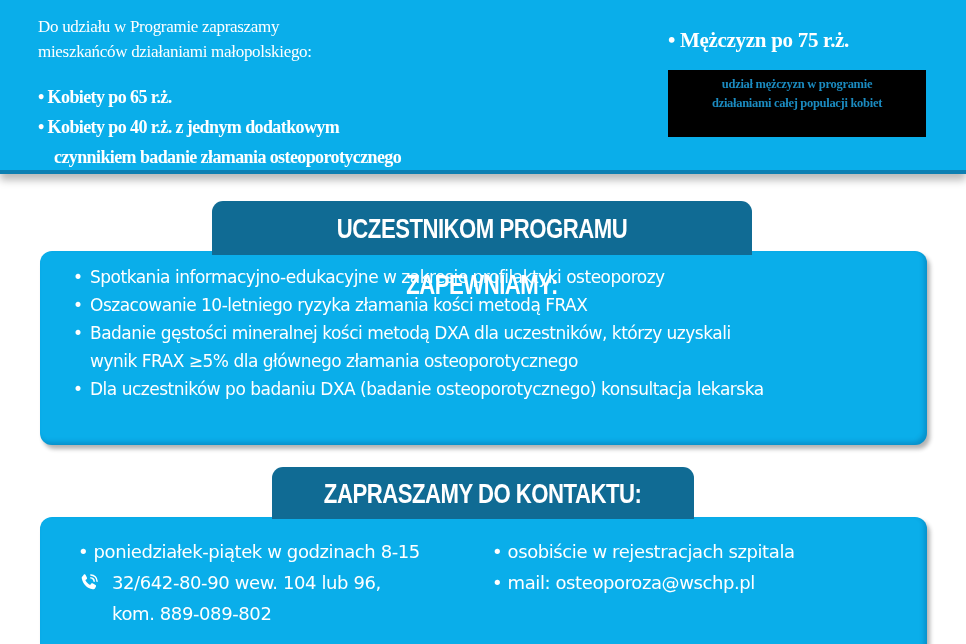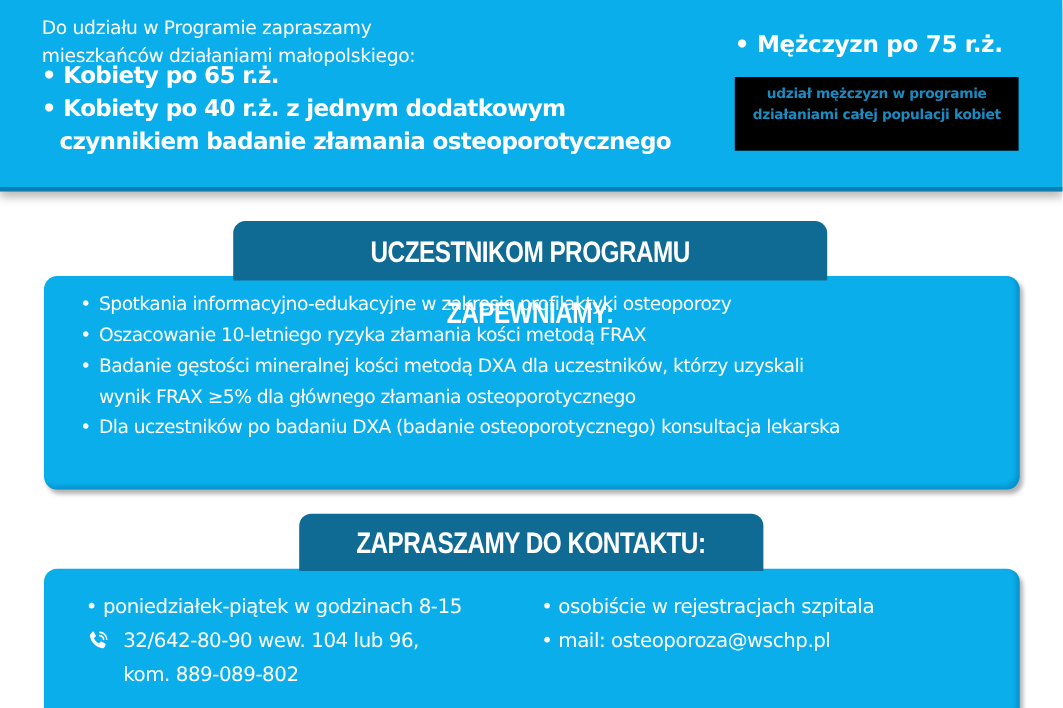--- a/index.html
+++ b/index.html
@@ -4,28 +4,29 @@
   <style>
     * { box-sizing: border-box; margin: 0; padding: 0; }
     html, body { width: 966px; height: 644px; overflow: hidden; background: #ffffff; }
     body { font-family: "DejaVu Sans", "Liberation Sans", sans-serif; color: #ffffff; position: relative; }
 
     .top-band {
       position: absolute; left: 0; top: 0; width: 966px; height: 174px;
       background: #0aaeea;
       border-bottom: 4px solid #0c7fb2;
       box-shadow: 0 6px 8px rgba(0,0,0,0.28);
+      font-family: Liberation Serif, serif;
     }
     .intro {
       position: absolute; left: 38px; top: 14px;
       font-size: 17px; line-height: 25px; letter-spacing: -0.3px;
     }
     .big-bullets {
-      position: absolute; left: 38px; top: 53px;
-      font-size: 21px; font-weight: bold; line-height: 30px; letter-spacing: -0.6px;
+      position: absolute; left: 38px; top: 82px;
+      font-size: 18px; font-weight: bold; line-height: 30px; letter-spacing: -0.6px;
     }
     .big-bullets .cont { padding-left: 16px; }
     .men-title {
       position: absolute; left: 668px; top: 28px;
       font-size: 21px; font-weight: bold; letter-spacing: -0.3px;
     }
     .men-note {
       position: absolute; left: 668px; top: 70px; width: 258px; height: 67px;
       background: #000000; border-radius: 0;
       color: #1b8bc0; font-weight: bold; font-size: 12.5px; line-height: 19px;

